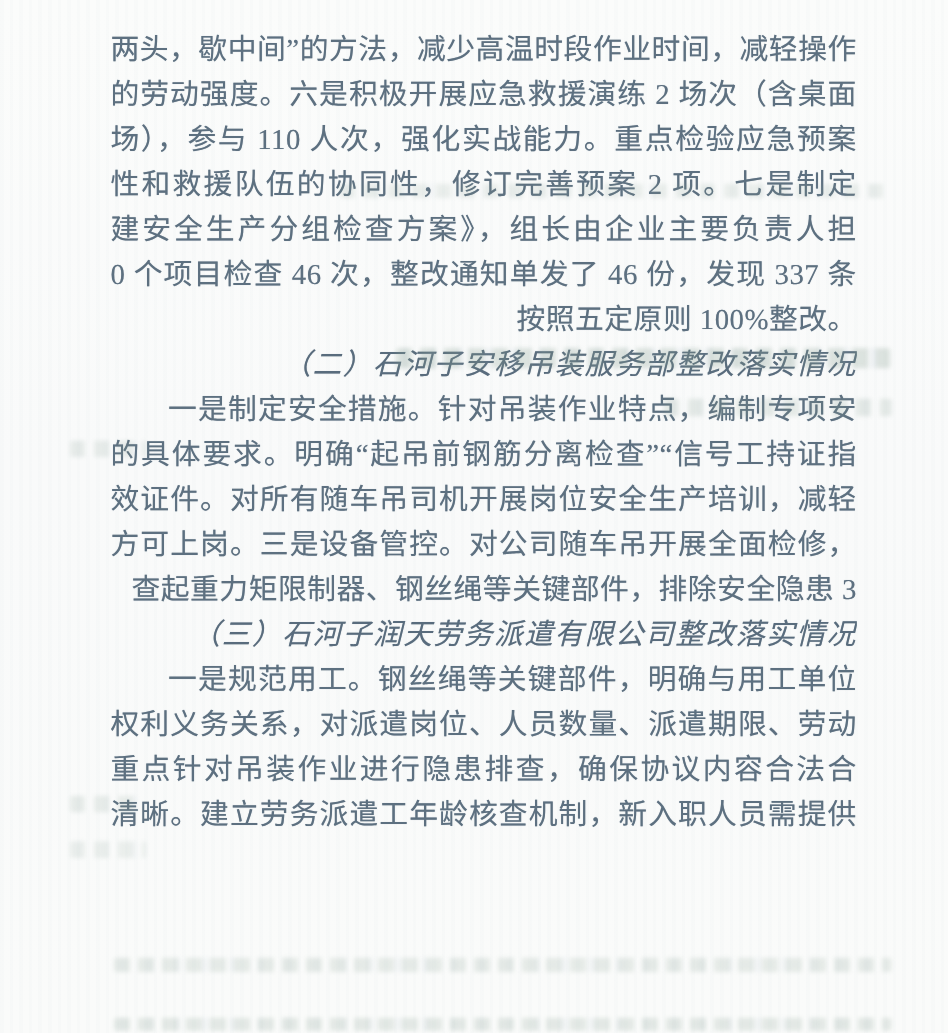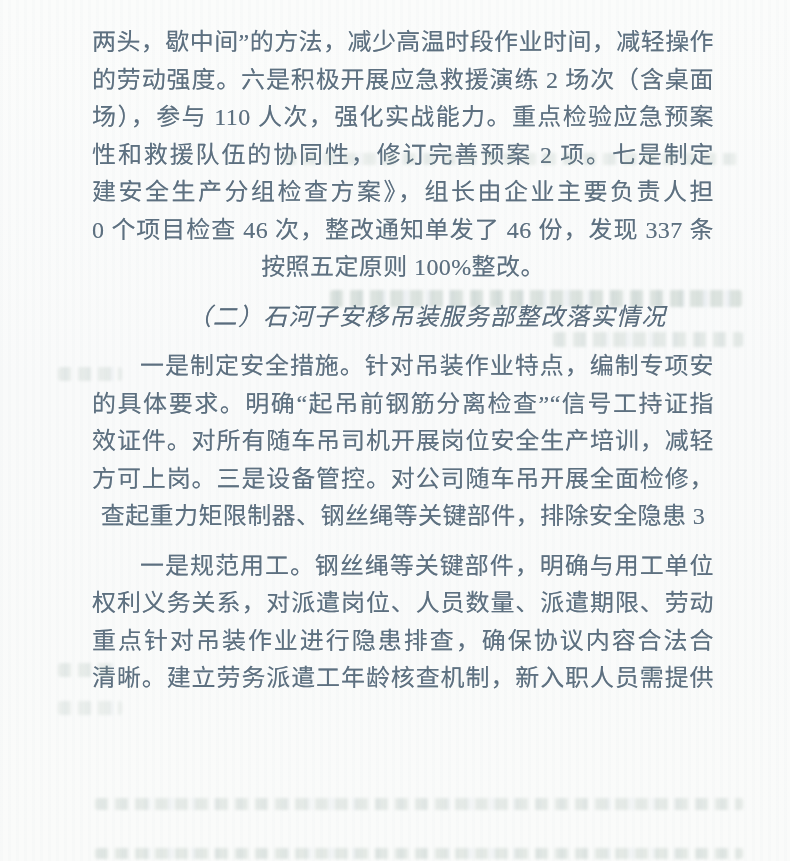--- a/index.html
+++ b/index.html
@@ -27,22 +27,22 @@
     letter-spacing:0.4px;
     text-shadow:0 0 0.6px rgba(93,112,128,0.55);
   }
   .line{
     height:37.5px;
     line-height:37.5px;
     overflow:hidden;
     white-space:normal;
   }
   .j{ text-align:justify; text-align-last:justify; }
-  .s{ text-align:center; }
-  .indent{ text-indent:2em;margin-top:12px; }
+  .s{ text-align:right; }
+  .indent{ text-indent:2em; }
   .kaiti{
     font-style:italic;
     letter-spacing:1.2px;
     color:#596c7d;
   }
   
   .bt{
     position:absolute;
     background-image:
       repeating-linear-gradient(90deg, rgba(130,155,140,0.45) 0 13px, rgba(130,155,140,0) 13px 20px),
@@ -72,20 +72,21 @@
     <div class="line j">性和救援队伍的协同性，修订完善预案 2 项。七是制定《兵团六</div>
     <div class="line j">建安全生产分组检查方案》，组长由企业主要负责人担任，组织</div>
     <div class="line j">0 个项目检查 46 次，整改通知单发了 46 份，发现 337 条问题，</div>
     <div class="line s">按照五定原则 100%整改。</div>
     <div class="line s indent kaiti">（二）石河子安移吊装服务部整改落实情况</div>
     <div class="line j indent">一是制定安全措施。针对吊装作业特点，编制专项安全操作</div>
     <div class="line j">的具体要求。明确“起吊前钢筋分离检查”“信号工持证指挥”等要</div>
     <div class="line j">效证件。对所有随车吊司机开展岗位安全生产培训，减轻操作工人</div>
     <div class="line j">方可上岗。三是设备管控。对公司随车吊开展全面检修，重点检</div>
     <div class="line s">查起重力矩限制器、钢丝绳等关键部件，排除安全隐患 3 处。</div>
+    <div class="line s indent kaiti">（三）石河子润天劳务派遣有限公司整改落实情况</div>
     <div class="line j indent">一是规范用工。钢丝绳等关键部件，明确与用工单位之间的</div>
     <div class="line j">权利义务关系，对派遣岗位、人员数量、派遣期限、劳动报酬和</div>
     <div class="line j">重点针对吊装作业进行隐患排查，确保协议内容合法合规、条款</div>
     <div class="line j">清晰。建立劳务派遣工年龄核查机制，新入职人员需提供本年度</div>
   </div>
 
   <div class="bt bt-a"></div>
   <div class="bt bt-b"></div>
   <div class="bt bt-c"></div>
   <div class="bt bt-d"></div>

